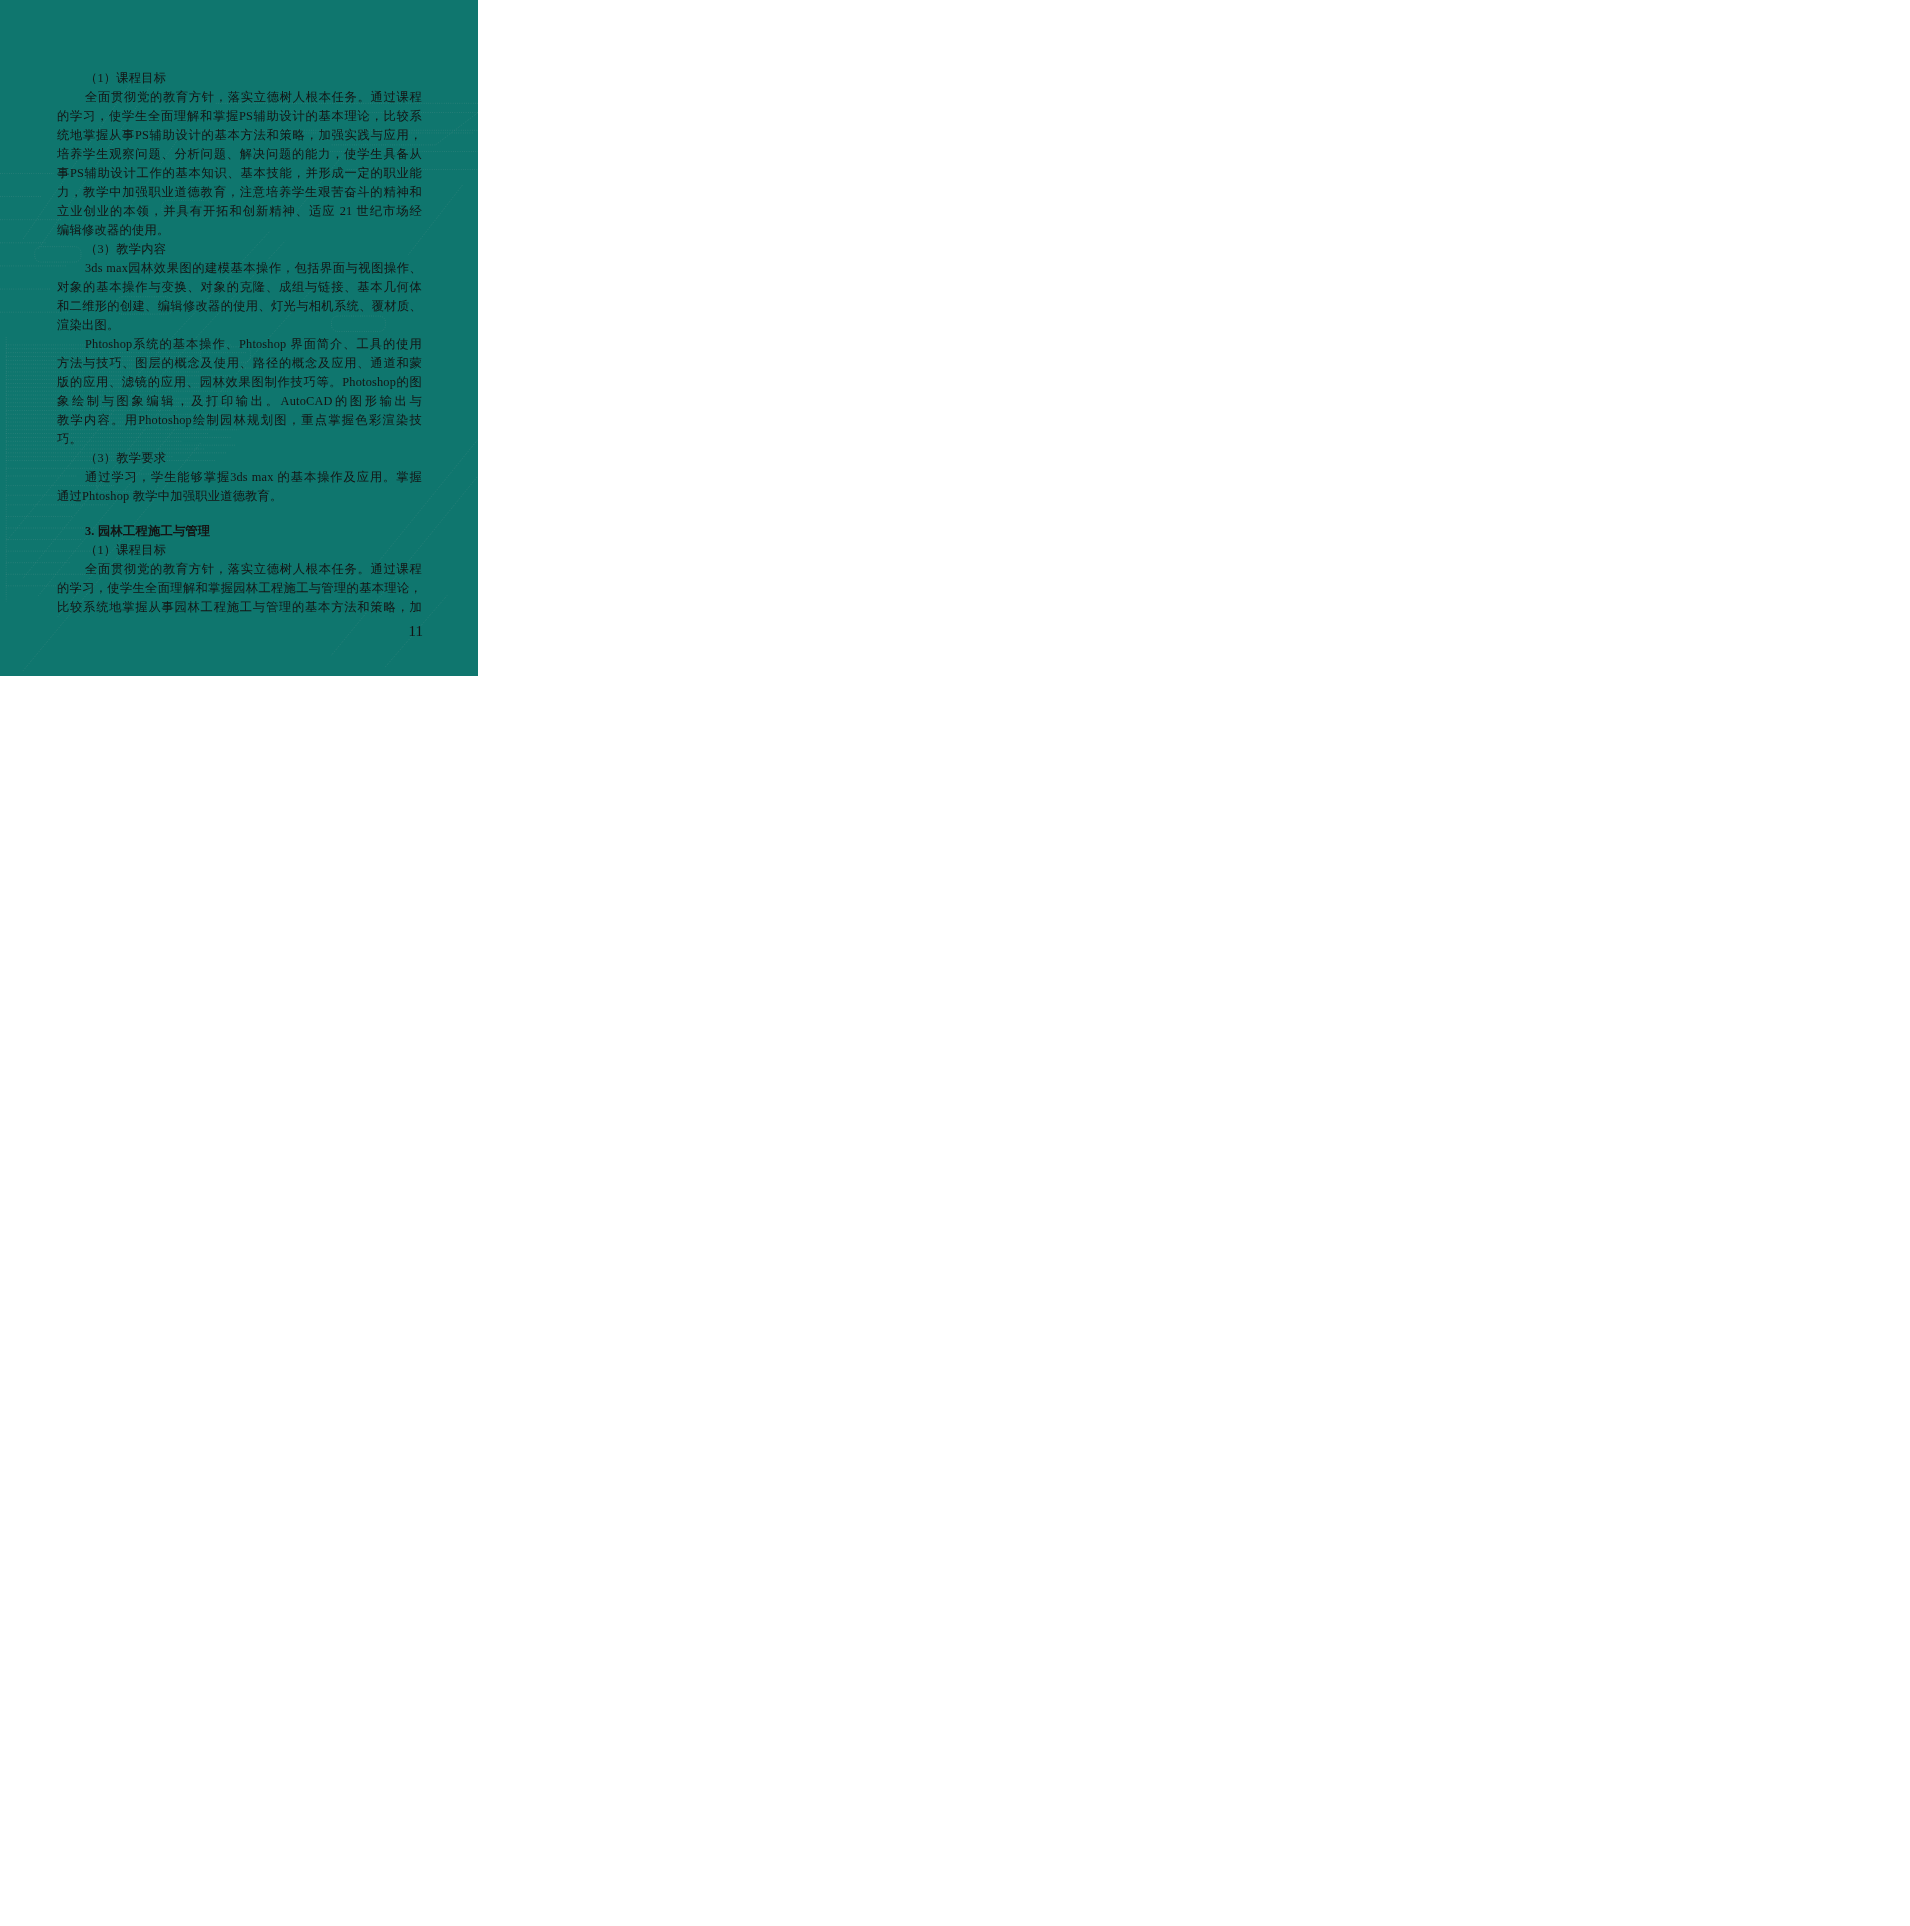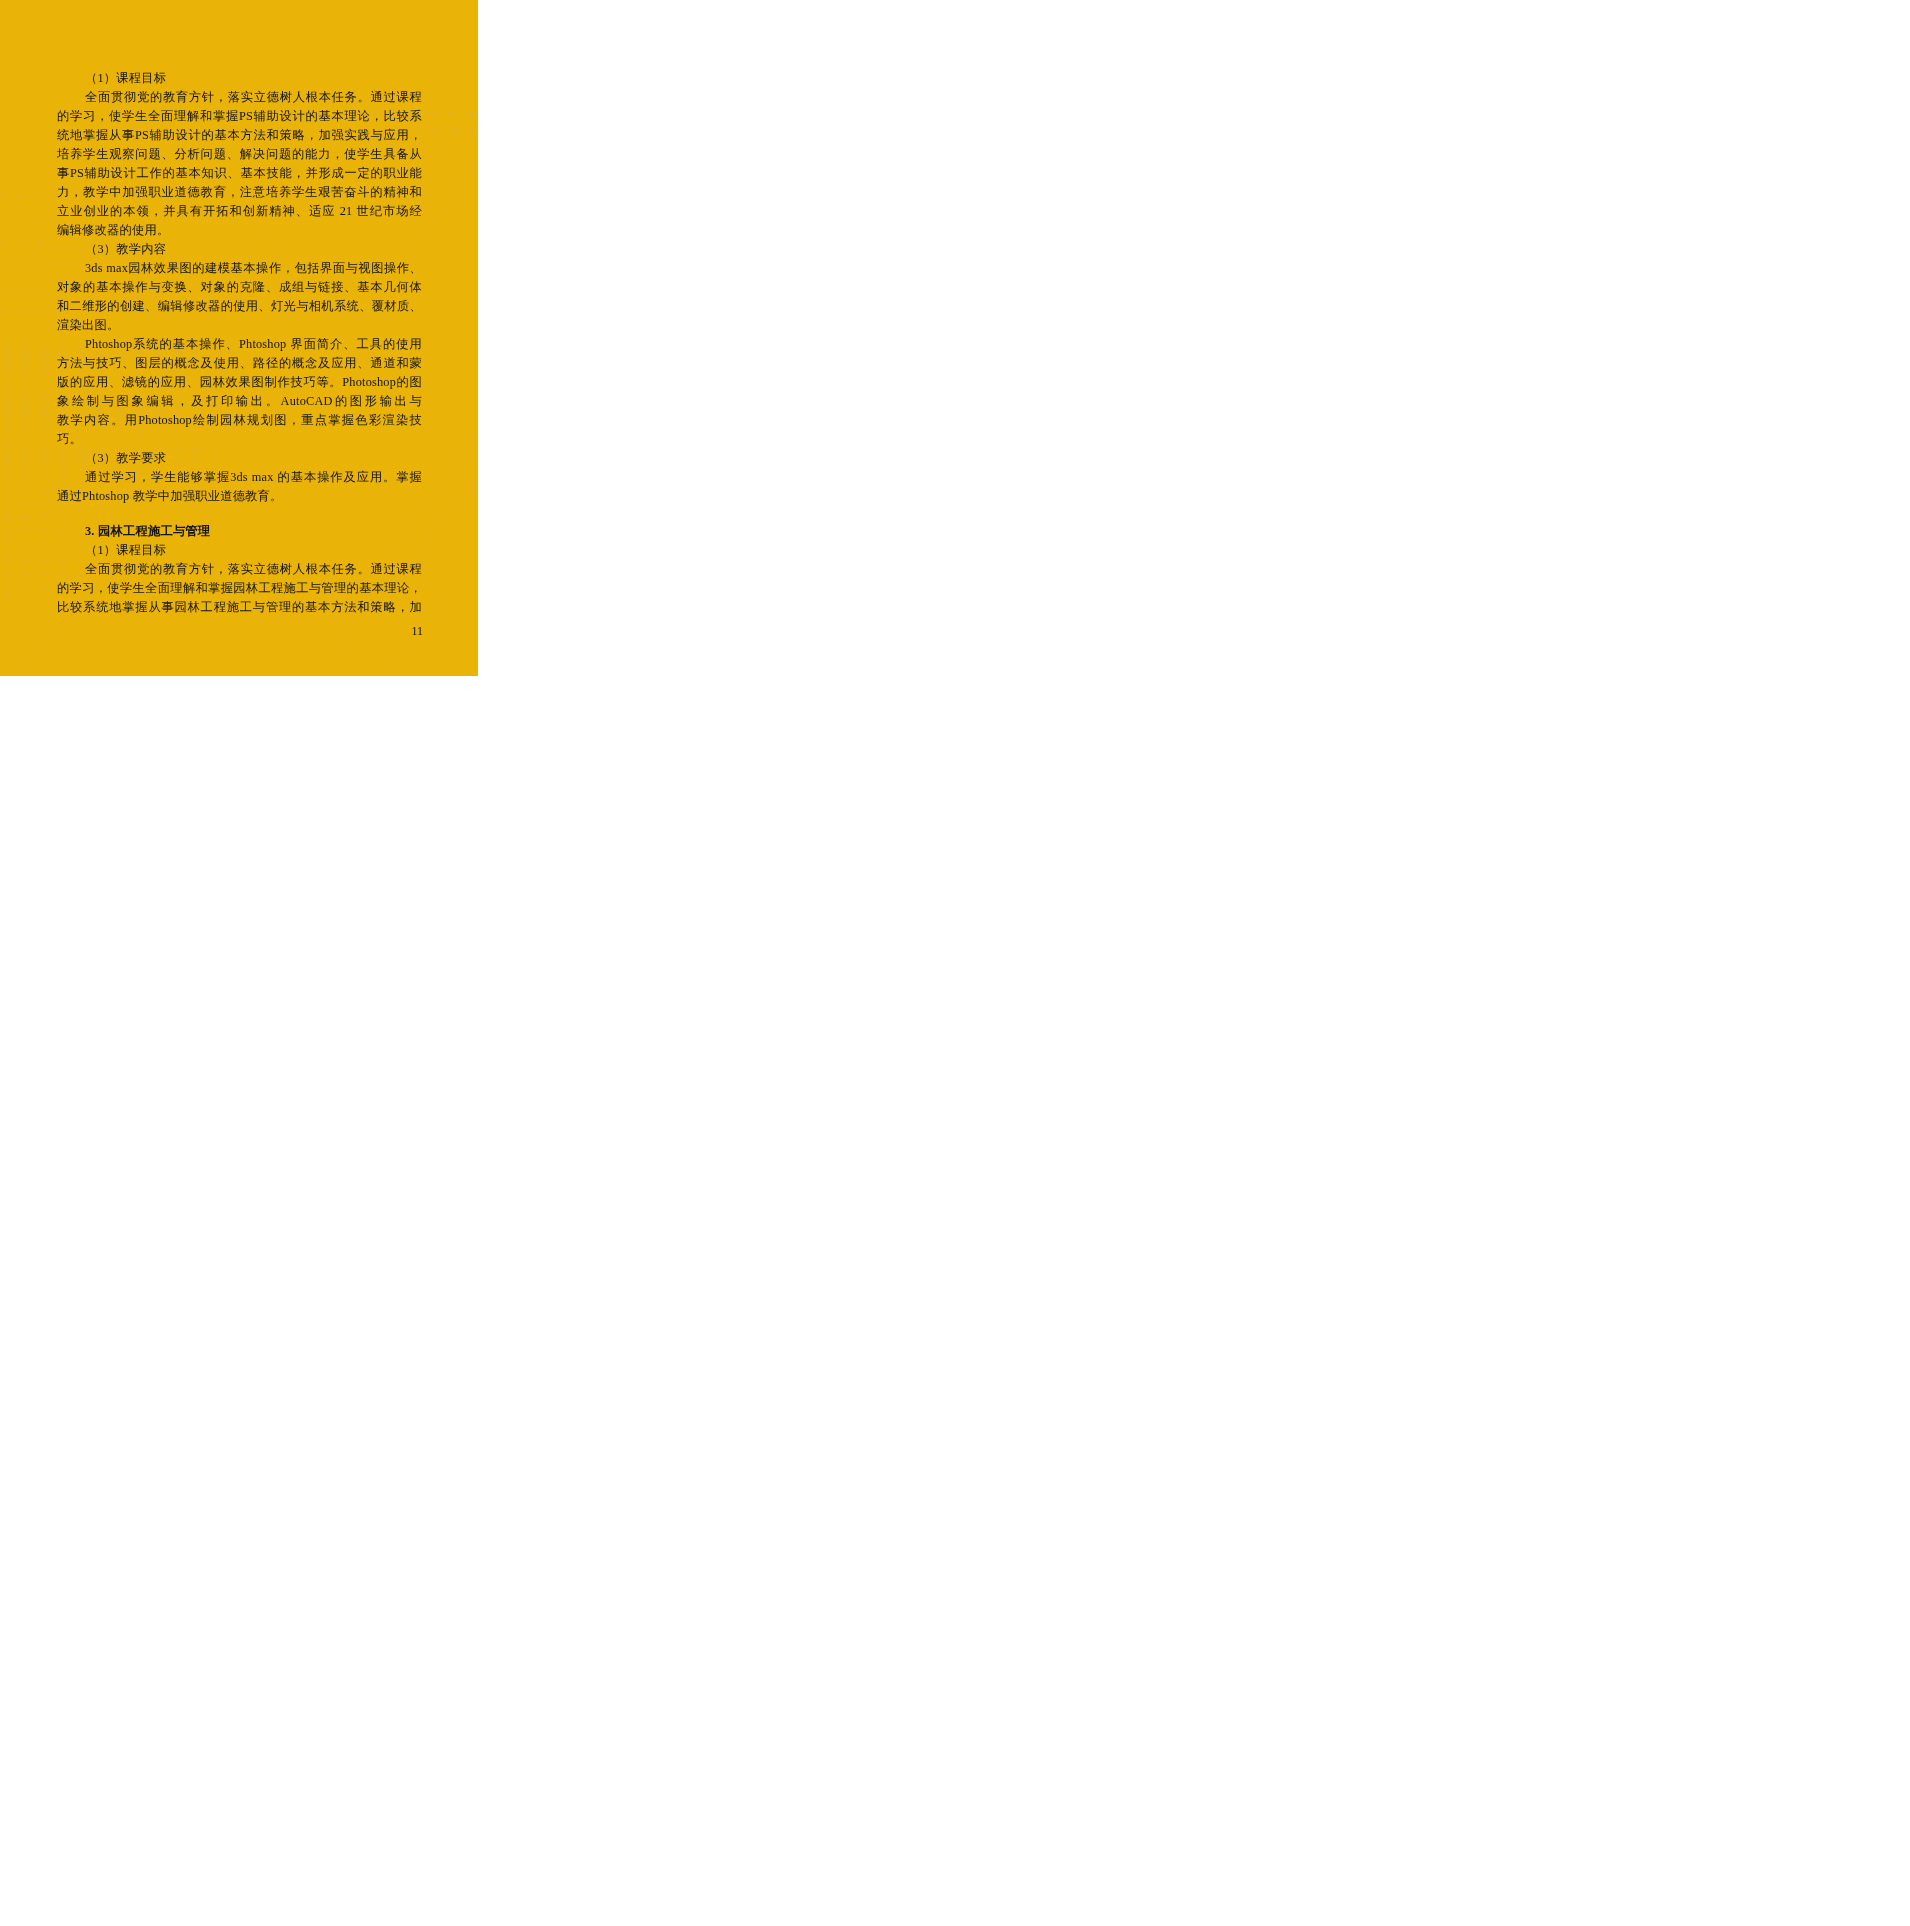--- a/index.html
+++ b/index.html
@@ -9,21 +9,21 @@
   }
   body {
     width: 478px;
     height: 676px;
     position: relative;
     font-family: "Liberation Serif", "DejaVu Serif", serif;
   }
   .page {
     position: absolute;
     inset: 0;
-    background: #eab308;
+    background: #0f766e;
     overflow: hidden;
   }
   .watermark {
     position: absolute;
     top: 0;
     left: 0;
     width: 478px;
     height: 676px;
     pointer-events: none;
   }
@@ -48,21 +48,21 @@
     text-align-last: justify;
   }
   .bold {
     font-weight: bold;
     margin-top: 16px;
   }
   .page-number {
     position: absolute;
     right: 55px;
     top: 626px;
-    font-size: 12px;
+    font-size: 15px;
     line-height: 11.6px;
     color: #141414;
   }
 </style>
 </head>
 <body>
 
 <div class="page">
 
   <svg class="watermark" viewBox="0 0 1240 1754" xmlns="http://www.w3.org/2000/svg">

